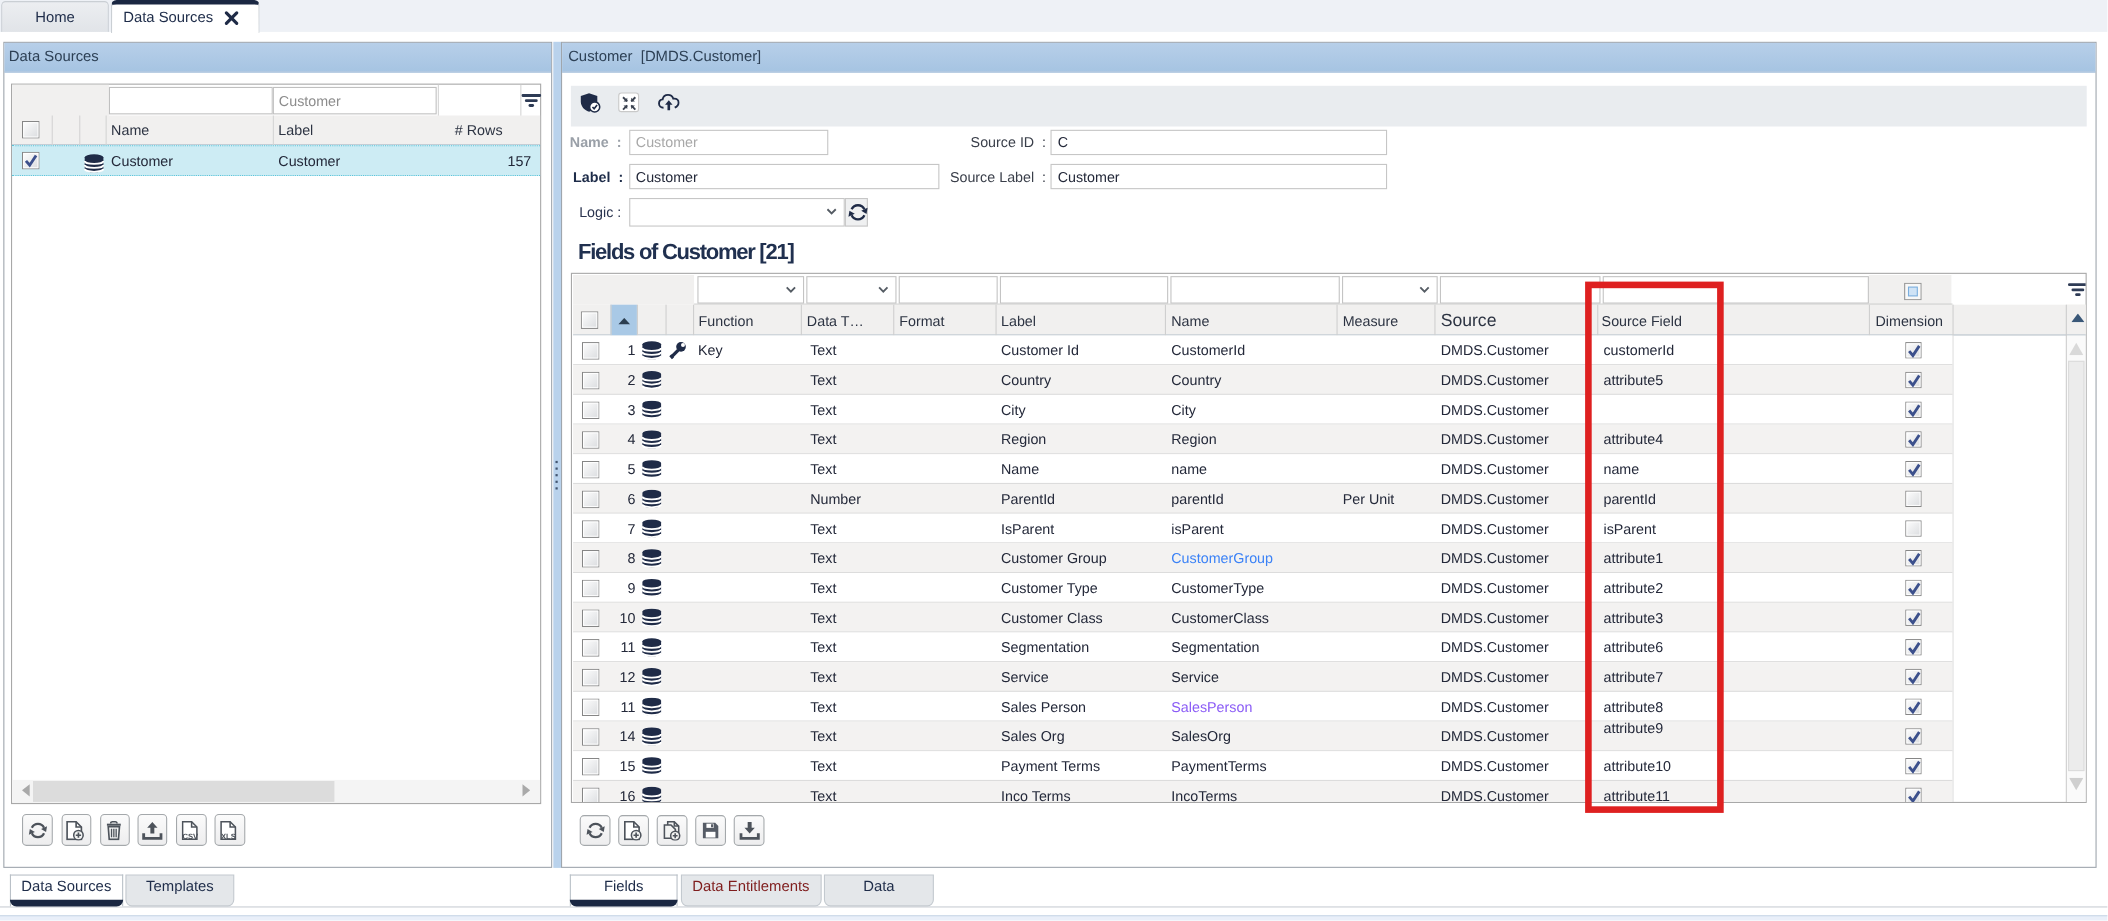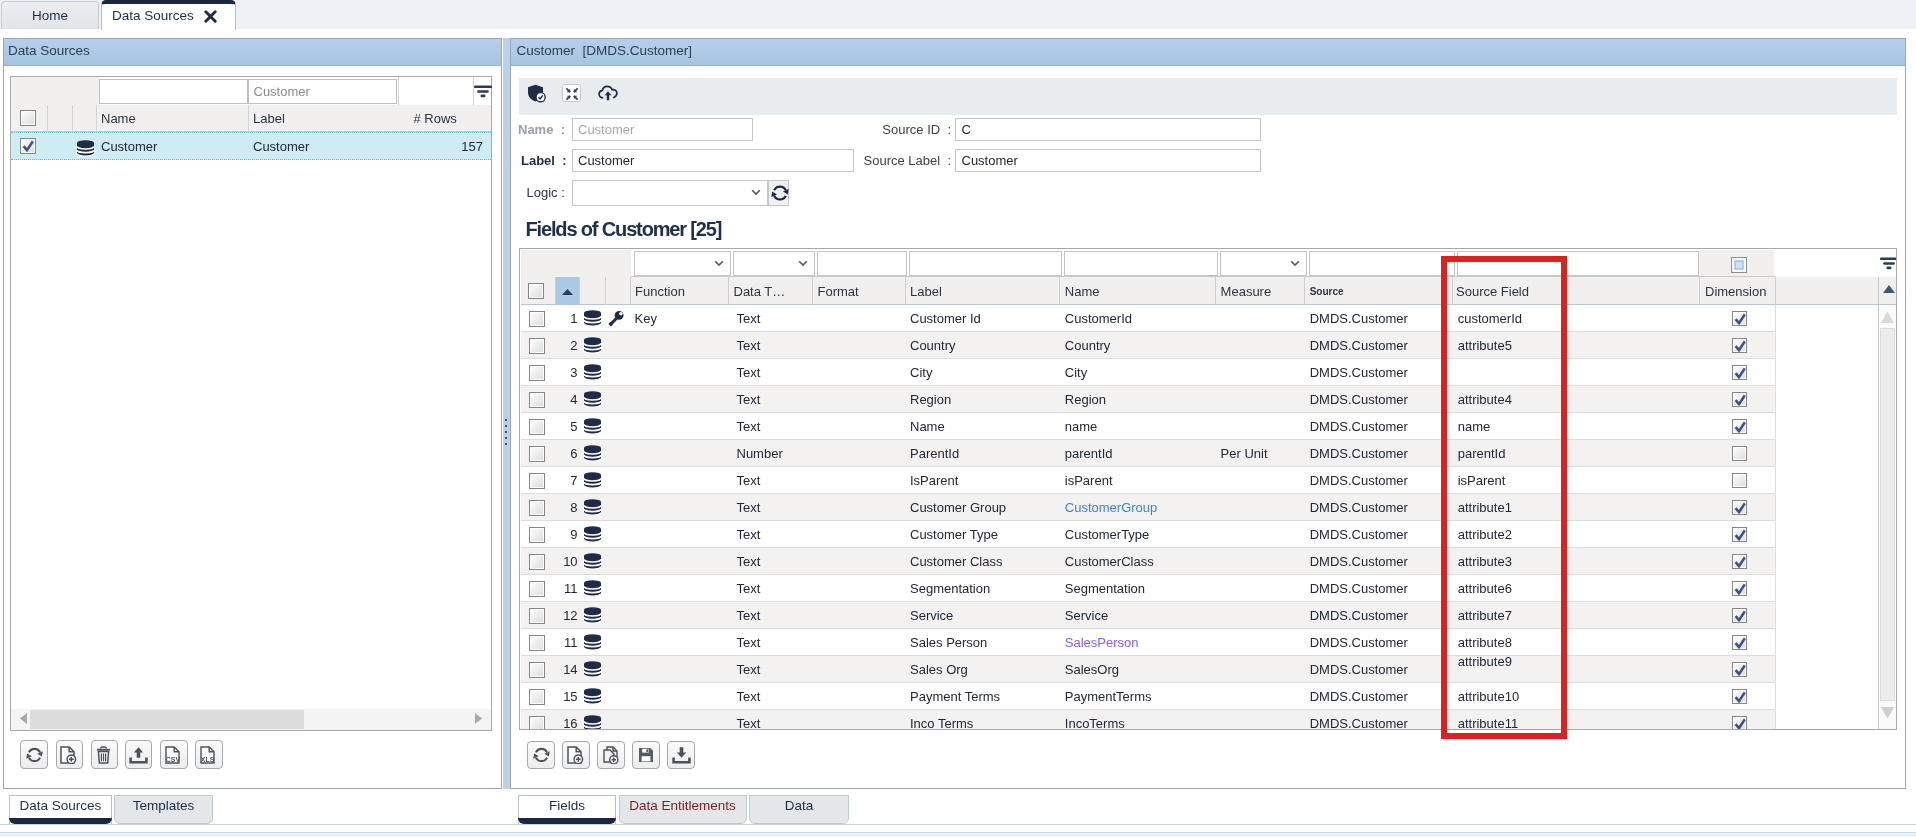--- a/index.html
+++ b/index.html
@@ -164,21 +164,21 @@
 <svg style="position:absolute;left:751px;top:189px;" width="10" height="6.5" viewBox="0 0 10 6">
     <path d="M1.2,1 L5,4.8 L8.8,1" fill="none" stroke="#555c64" stroke-width="1.7"></path>
   </svg>
 <div class="" style="left:768px;top:180px;width:21px;height:25.5px;background:#eff0f1;border:1px solid #c6c6c6;"></div>
 <svg style="position:absolute;left:769.5px;top:183px;" width="20" height="20" viewBox="0 0 19 18">
     <path d="M3.97,6.42 A6.1,6.1 0 0 1 15.03,6.42" fill="none" stroke="#1f2b47" stroke-width="2.0"></path>
     <path d="M16.89,10.41 L17.75,5.15 L12.31,7.69 Z" fill="#1f2b47"></path>
     <path d="M15.03,11.58 A6.1,6.1 0 0 1 3.97,11.58" fill="none" stroke="#1f2b47" stroke-width="2.0"></path>
     <path d="M2.11,7.59 L1.25,12.85 L6.69,10.31 Z" fill="#1f2b47"></path>
   </svg>
-<div class="t" style="left:525.5px;top:217.0px;font-size:20px;color:#20304f;font-weight:bold;line-height:24px;text-align:left;letter-spacing:-1.15px;">Fields of Customer [25]</div>
+<div class="t" style="left:525.5px;top:217.0px;font-size:20px;color:#20304f;font-weight:bold;line-height:24px;text-align:left;letter-spacing:-1.15px;">Fields of Customer [21]</div>
 <div id="ftab" style="left:518.5px;top:248px;width:1378.5px;height:482px;background:#fff;border:1px solid #a8a8a8;overflow:hidden;">
 <div style="left:1.0px;top:1px;width:110px;height:27px;background:#f1f0ef;"></div>
 <div style="left:1179.9px;top:1px;width:75.1px;height:27px;background:#f1f0ef;"></div>
 <div style="left:114.5px;top:1.5px;width:96.5px;height:25px;background:#fff;border:1px solid #c4c4c4;"></div>
 <div style="left:213.0px;top:1.5px;width:82.0px;height:25px;background:#fff;border:1px solid #c4c4c4;"></div>
 <div style="left:297.0px;top:1.5px;width:90.5px;height:25px;background:#fff;border:1px solid #c4c4c4;"></div>
 <div style="left:389.5px;top:1.5px;width:152.8px;height:25px;background:#fff;border:1px solid #c4c4c4;"></div>
 <div style="left:544.3px;top:1.5px;width:153.8px;height:25px;background:#fff;border:1px solid #c4c4c4;"></div>
 <div style="left:700.1px;top:1.5px;width:87.1px;height:25px;background:#fff;border:1px solid #c4c4c4;"></div>
 <div style="left:789.2px;top:1.5px;width:146.0px;height:25px;background:#fff;border:1px solid #c4c4c4;"></div>
@@ -223,21 +223,21 @@
 <svg style="position:absolute;left:8.5px;top:34px" width="16" height="16" viewBox="0 0 16 16">
       <rect x="0.5" y="0.5" width="15" height="15" fill="url(#cbg)" stroke="#868686" stroke-width="1"></rect>
       <rect x="1.5" y="1.5" width="13" height="13" fill="none" stroke="#ffffff" stroke-width="1" opacity="0.9"></rect>
     </svg>
 <div class="t" style="left:115.5px;top:33.5px;font-size:13px;color:#2c3342;font-weight:normal;line-height:17px;text-align:left;">Function</div>
 <div class="t" style="left:214.0px;top:33.5px;font-size:13px;color:#2c3342;font-weight:normal;line-height:17px;text-align:left;">Data T…</div>
 <div class="t" style="left:298.0px;top:33.5px;font-size:13px;color:#2c3342;font-weight:normal;line-height:17px;text-align:left;">Format</div>
 <div class="t" style="left:390.5px;top:33.5px;font-size:13px;color:#2c3342;font-weight:normal;line-height:17px;text-align:left;">Label</div>
 <div class="t" style="left:545.3px;top:33.5px;font-size:13px;color:#2c3342;font-weight:normal;line-height:17px;text-align:left;">Name</div>
 <div class="t" style="left:701.1px;top:33.5px;font-size:13px;color:#2c3342;font-weight:normal;line-height:17px;text-align:left;">Measure</div>
-<div class="t" style="left:790.2px;top:33.5px;font-size:10px;color:#2c3342;font-weight:bold;line-height:17px;text-align:left;">Source</div>
+<div class="t" style="left:790.2px;top:33.5px;font-size:16px;color:#2c3342;font-weight:normal;line-height:17px;text-align:left;">Source</div>
 <div class="t" style="left:936.5px;top:33.5px;font-size:13px;color:#2c3342;font-weight:normal;line-height:17px;text-align:left;">Source Field</div>
 <div class="t" style="left:1185.5px;top:33.5px;font-size:13px;color:#2c3342;font-weight:normal;line-height:17px;text-align:left;">Dimension</div>
 <div style="left:1.0px;top:56px;width:1254.0px;height:27px;background:#ffffff;border-bottom:1px solid #dcdcdc;"></div>
 <svg style="position:absolute;left:9.0px;top:61.5px" width="16" height="16" viewBox="0 0 16 16">
       <rect x="0.5" y="0.5" width="15" height="15" fill="url(#cbg)" stroke="#868686" stroke-width="1"></rect>
       <rect x="1.5" y="1.5" width="13" height="13" fill="none" stroke="#ffffff" stroke-width="1" opacity="0.9"></rect>
     </svg>
 <div class="t" style="left:37.1px;top:61.0px;width:21px;font-size:13px;color:#232839;font-weight:normal;line-height:17px;text-align:right;">1</div>
 <svg style="position:absolute;left:63.0px;top:61px" width="19" height="17" viewBox="0 0 19 17">
       <path d="M1,3.0 A8.5,2.7 0 0 1 18,3.0 L18,13.9 A8.5,2.7 0 0 1 1,13.9 Z" fill="#1f2b47"></path>

